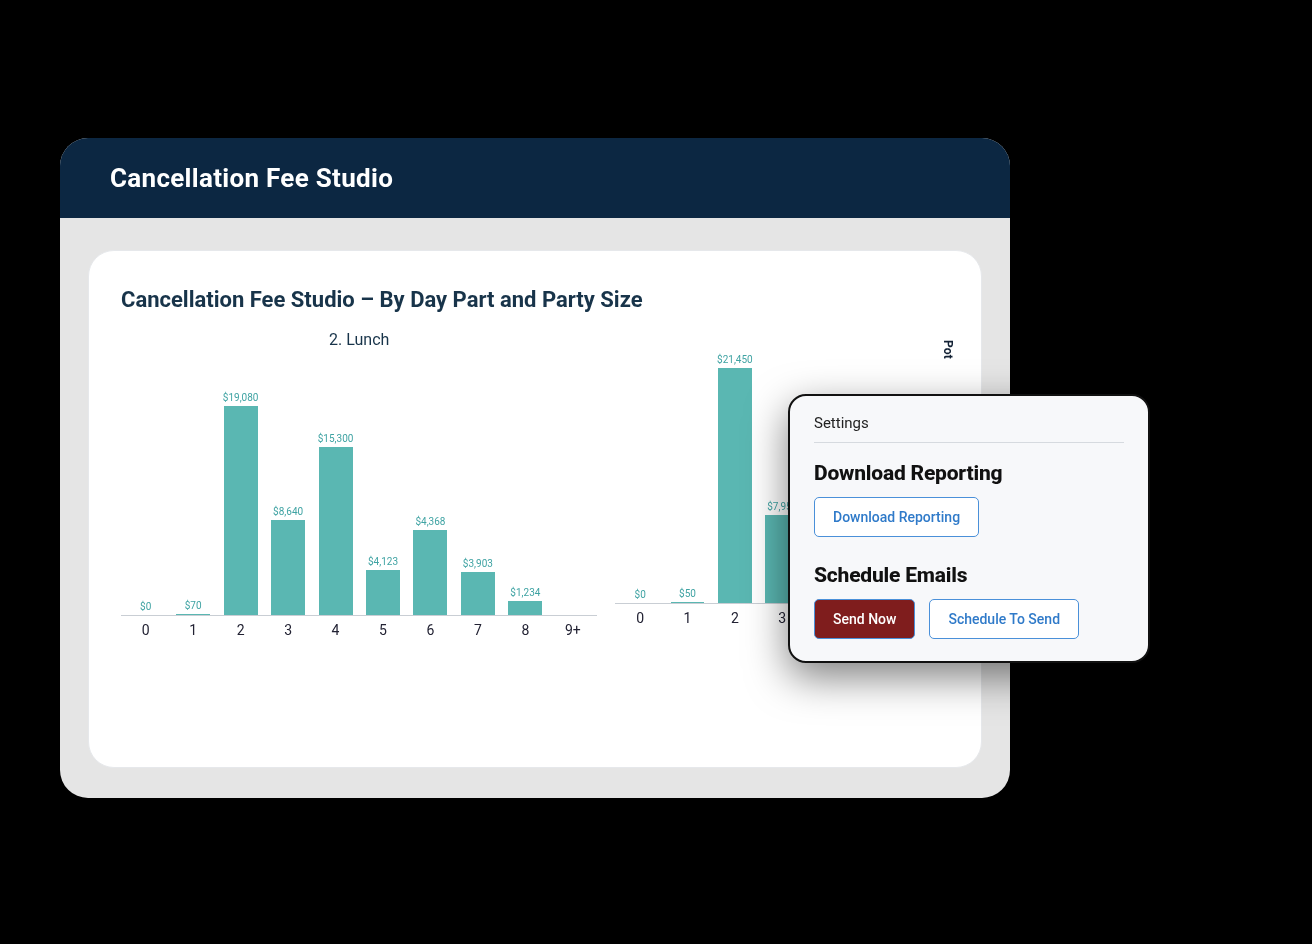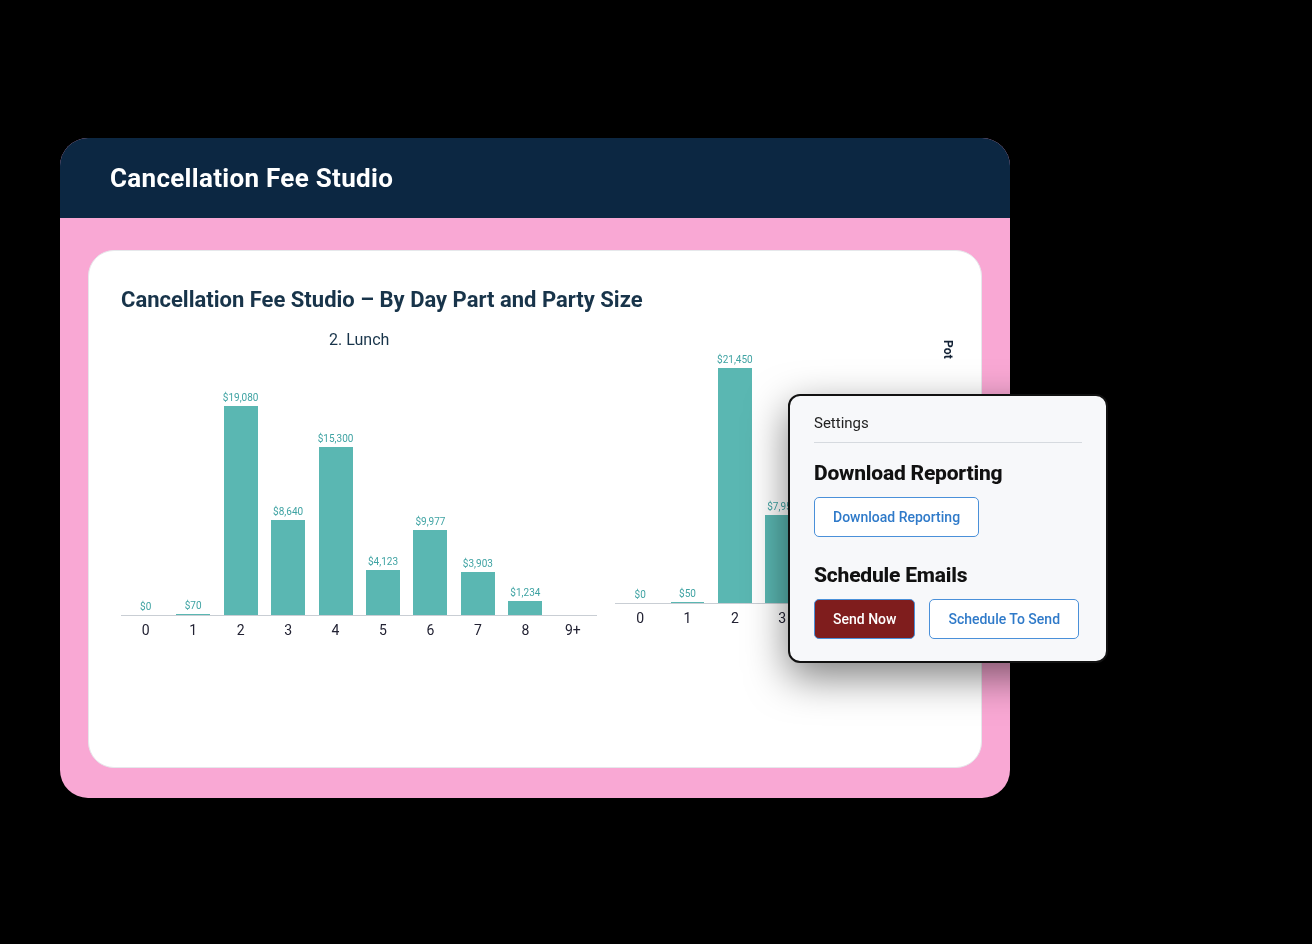--- a/index.html
+++ b/index.html
@@ -17,21 +17,21 @@
     height: 944px;
   }
 
   
   .window {
     position: absolute;
     left: 60px;
     top: 138px;
     width: 950px;
     height: 660px;
-    background: #f9a8d4;
+    background: #e5e5e5;
     border-radius: 28px;
     box-shadow: 0 10px 30px rgba(0,0,0,0.35);
     overflow: hidden;
   }
   .titlebar {
     background: #0c2742;
     color: #fff;
     height: 80px;
     display: flex;
     align-items: center;
@@ -130,24 +130,24 @@
     color: #444;
     margin-top: 28px;
     font-weight: 600;
   }
 
   
   .settings {
     position: absolute;
     left: 788px;
     top: 394px;
-    width: 320px;
+    width: 362px;
     background: #f7f8fa;
     border: 2px solid #111;
-    border-radius: 12px;
+    border-radius: 18px;
     box-shadow: 0 14px 40px rgba(0,0,0,0.5);
     padding: 18px 24px 22px 24px;
     box-sizing: border-box;
   }
   .settings-head {
     font-size: 15px;
     color: #222;
     padding-bottom: 10px;
     border-bottom: 1px solid #d6dadf;
     margin-bottom: 18px;
@@ -222,21 +222,21 @@
               </div>
               <div class="bar-col">
                 <div class="bar-label">$15,300</div>
                 <div class="bar" style="height: 167.622px;"></div>
               </div>
               <div class="bar-col">
                 <div class="bar-label">$4,123</div>
                 <div class="bar" style="height: 45.1704px;"></div>
               </div>
               <div class="bar-col">
-                <div class="bar-label">$9,977</div>
+                <div class="bar-label">$4,368</div>
                 <div class="bar" style="height: 84.8958px;"></div>
               </div>
               <div class="bar-col">
                 <div class="bar-label">$3,903</div>
                 <div class="bar" style="height: 42.7601px;"></div>
               </div>
               <div class="bar-col">
                 <div class="bar-label">$1,234</div>
                 <div class="bar" style="height: 13.5193px;"></div>
               </div>

